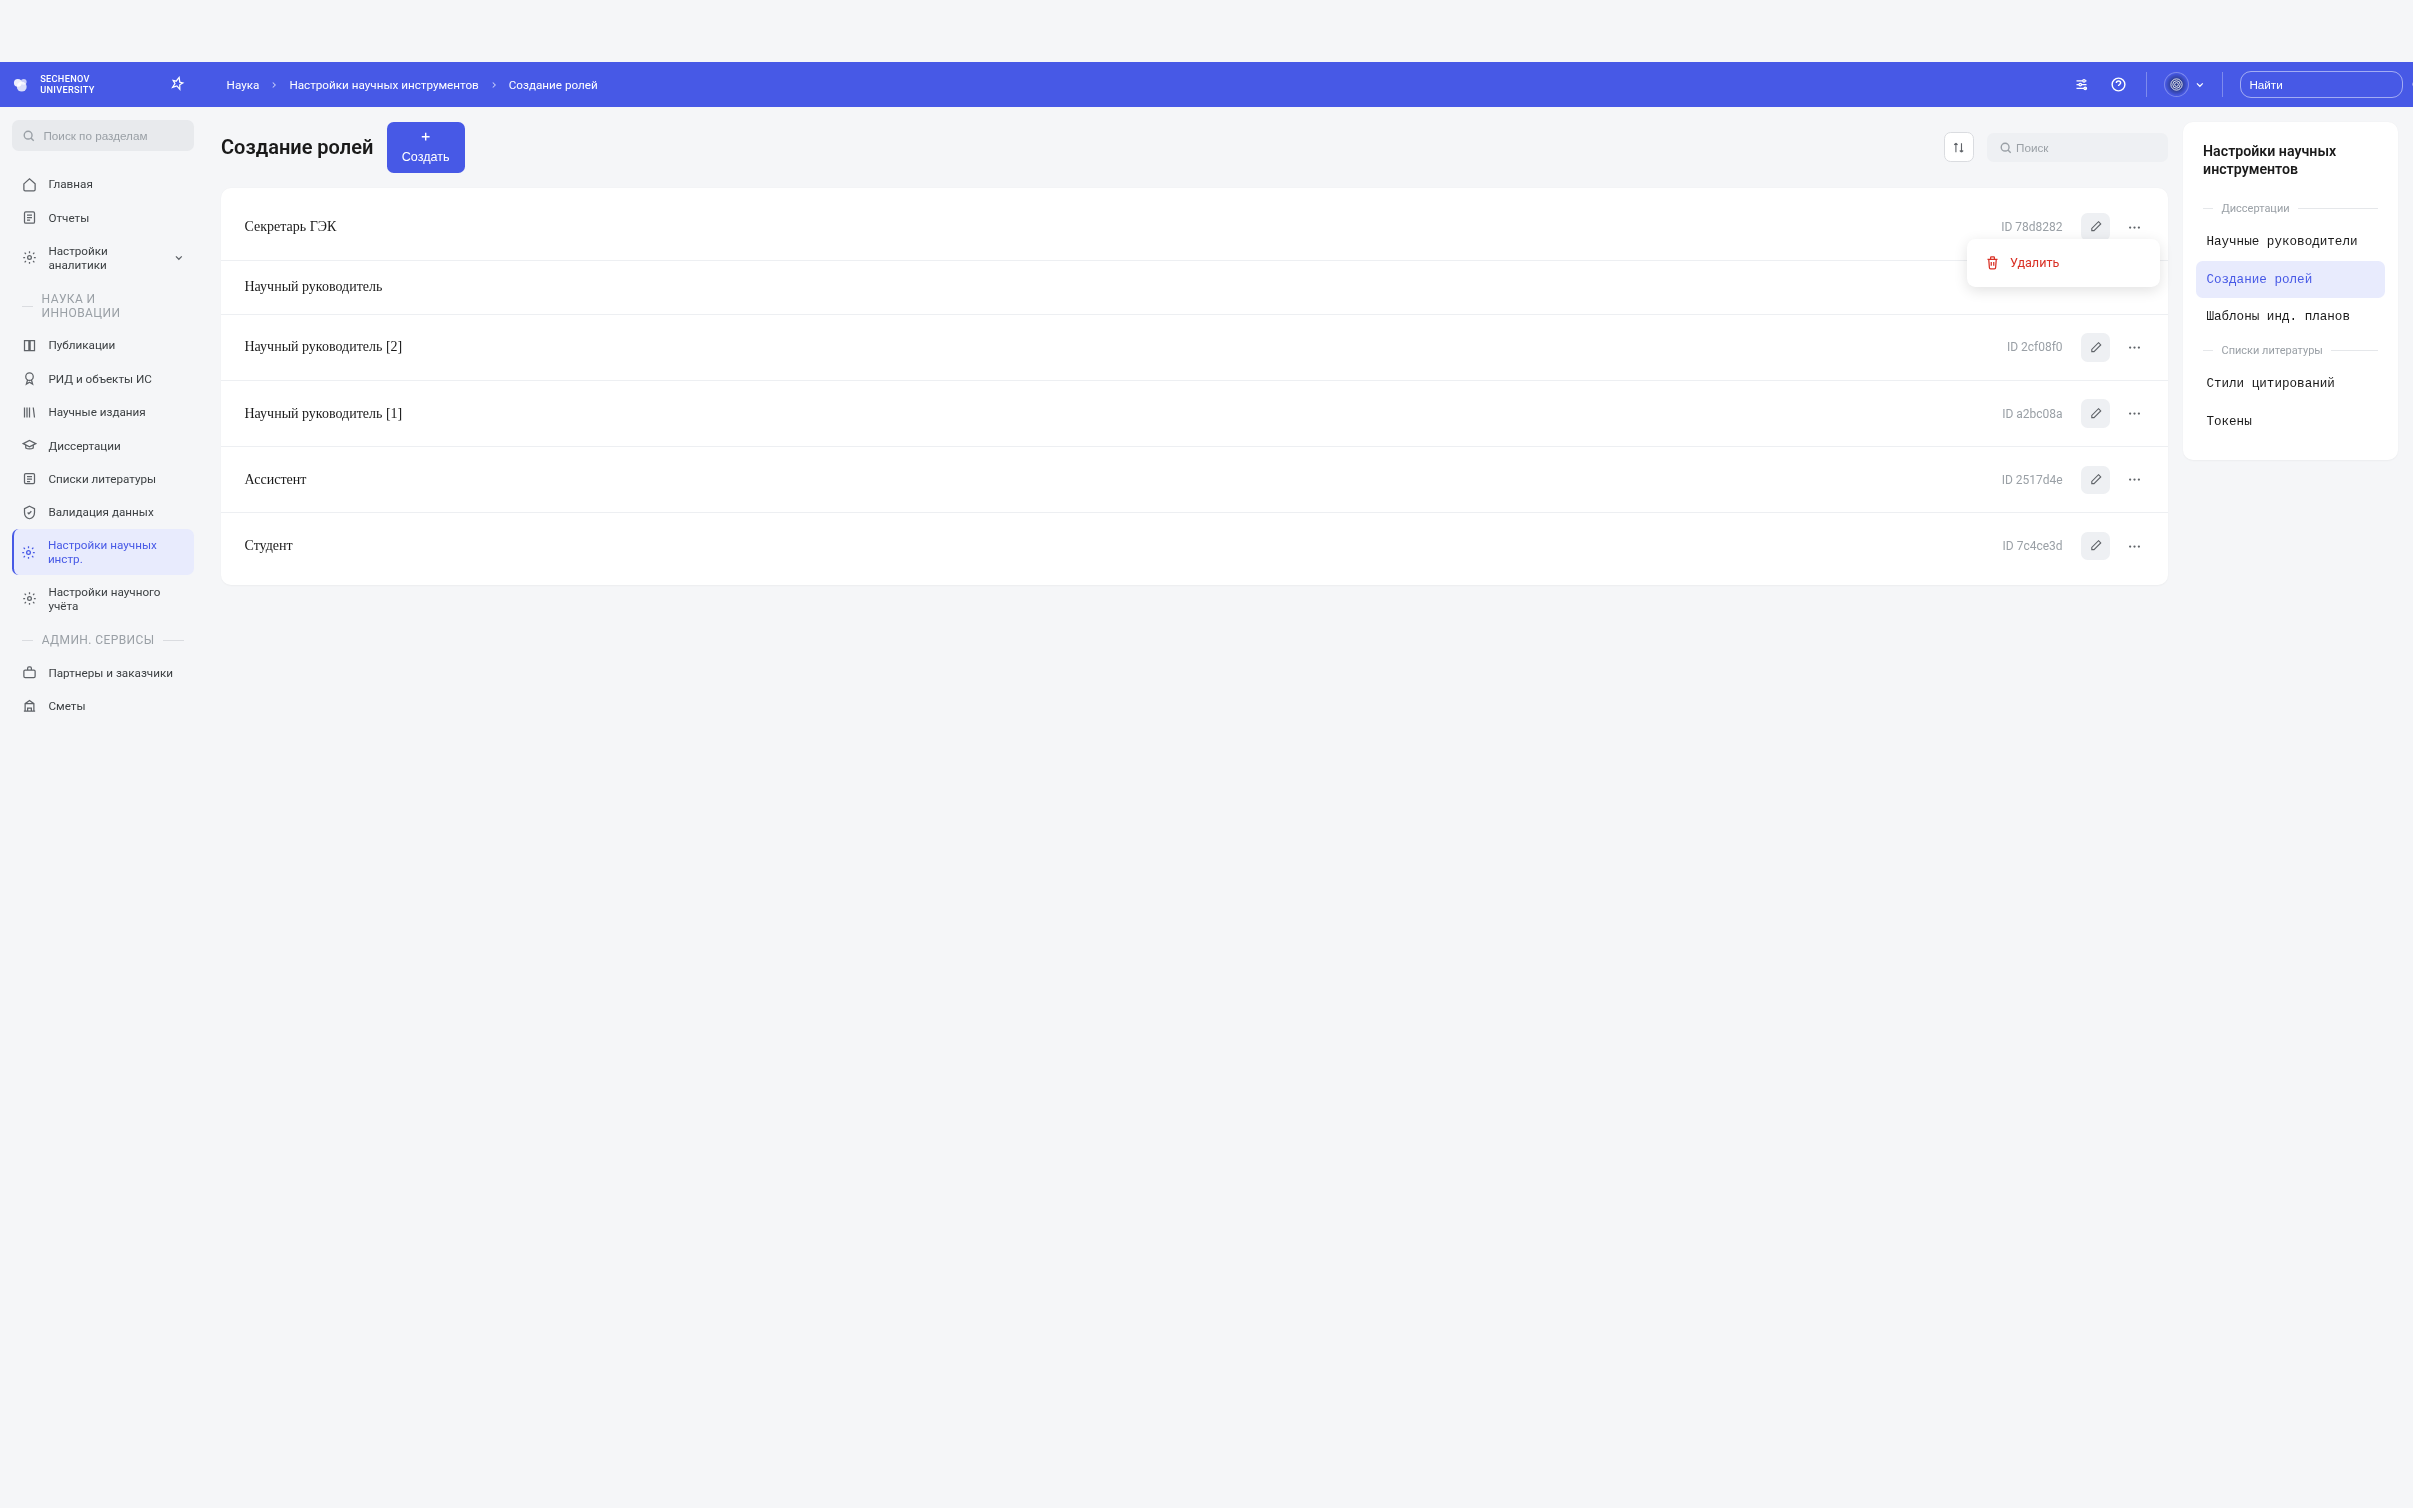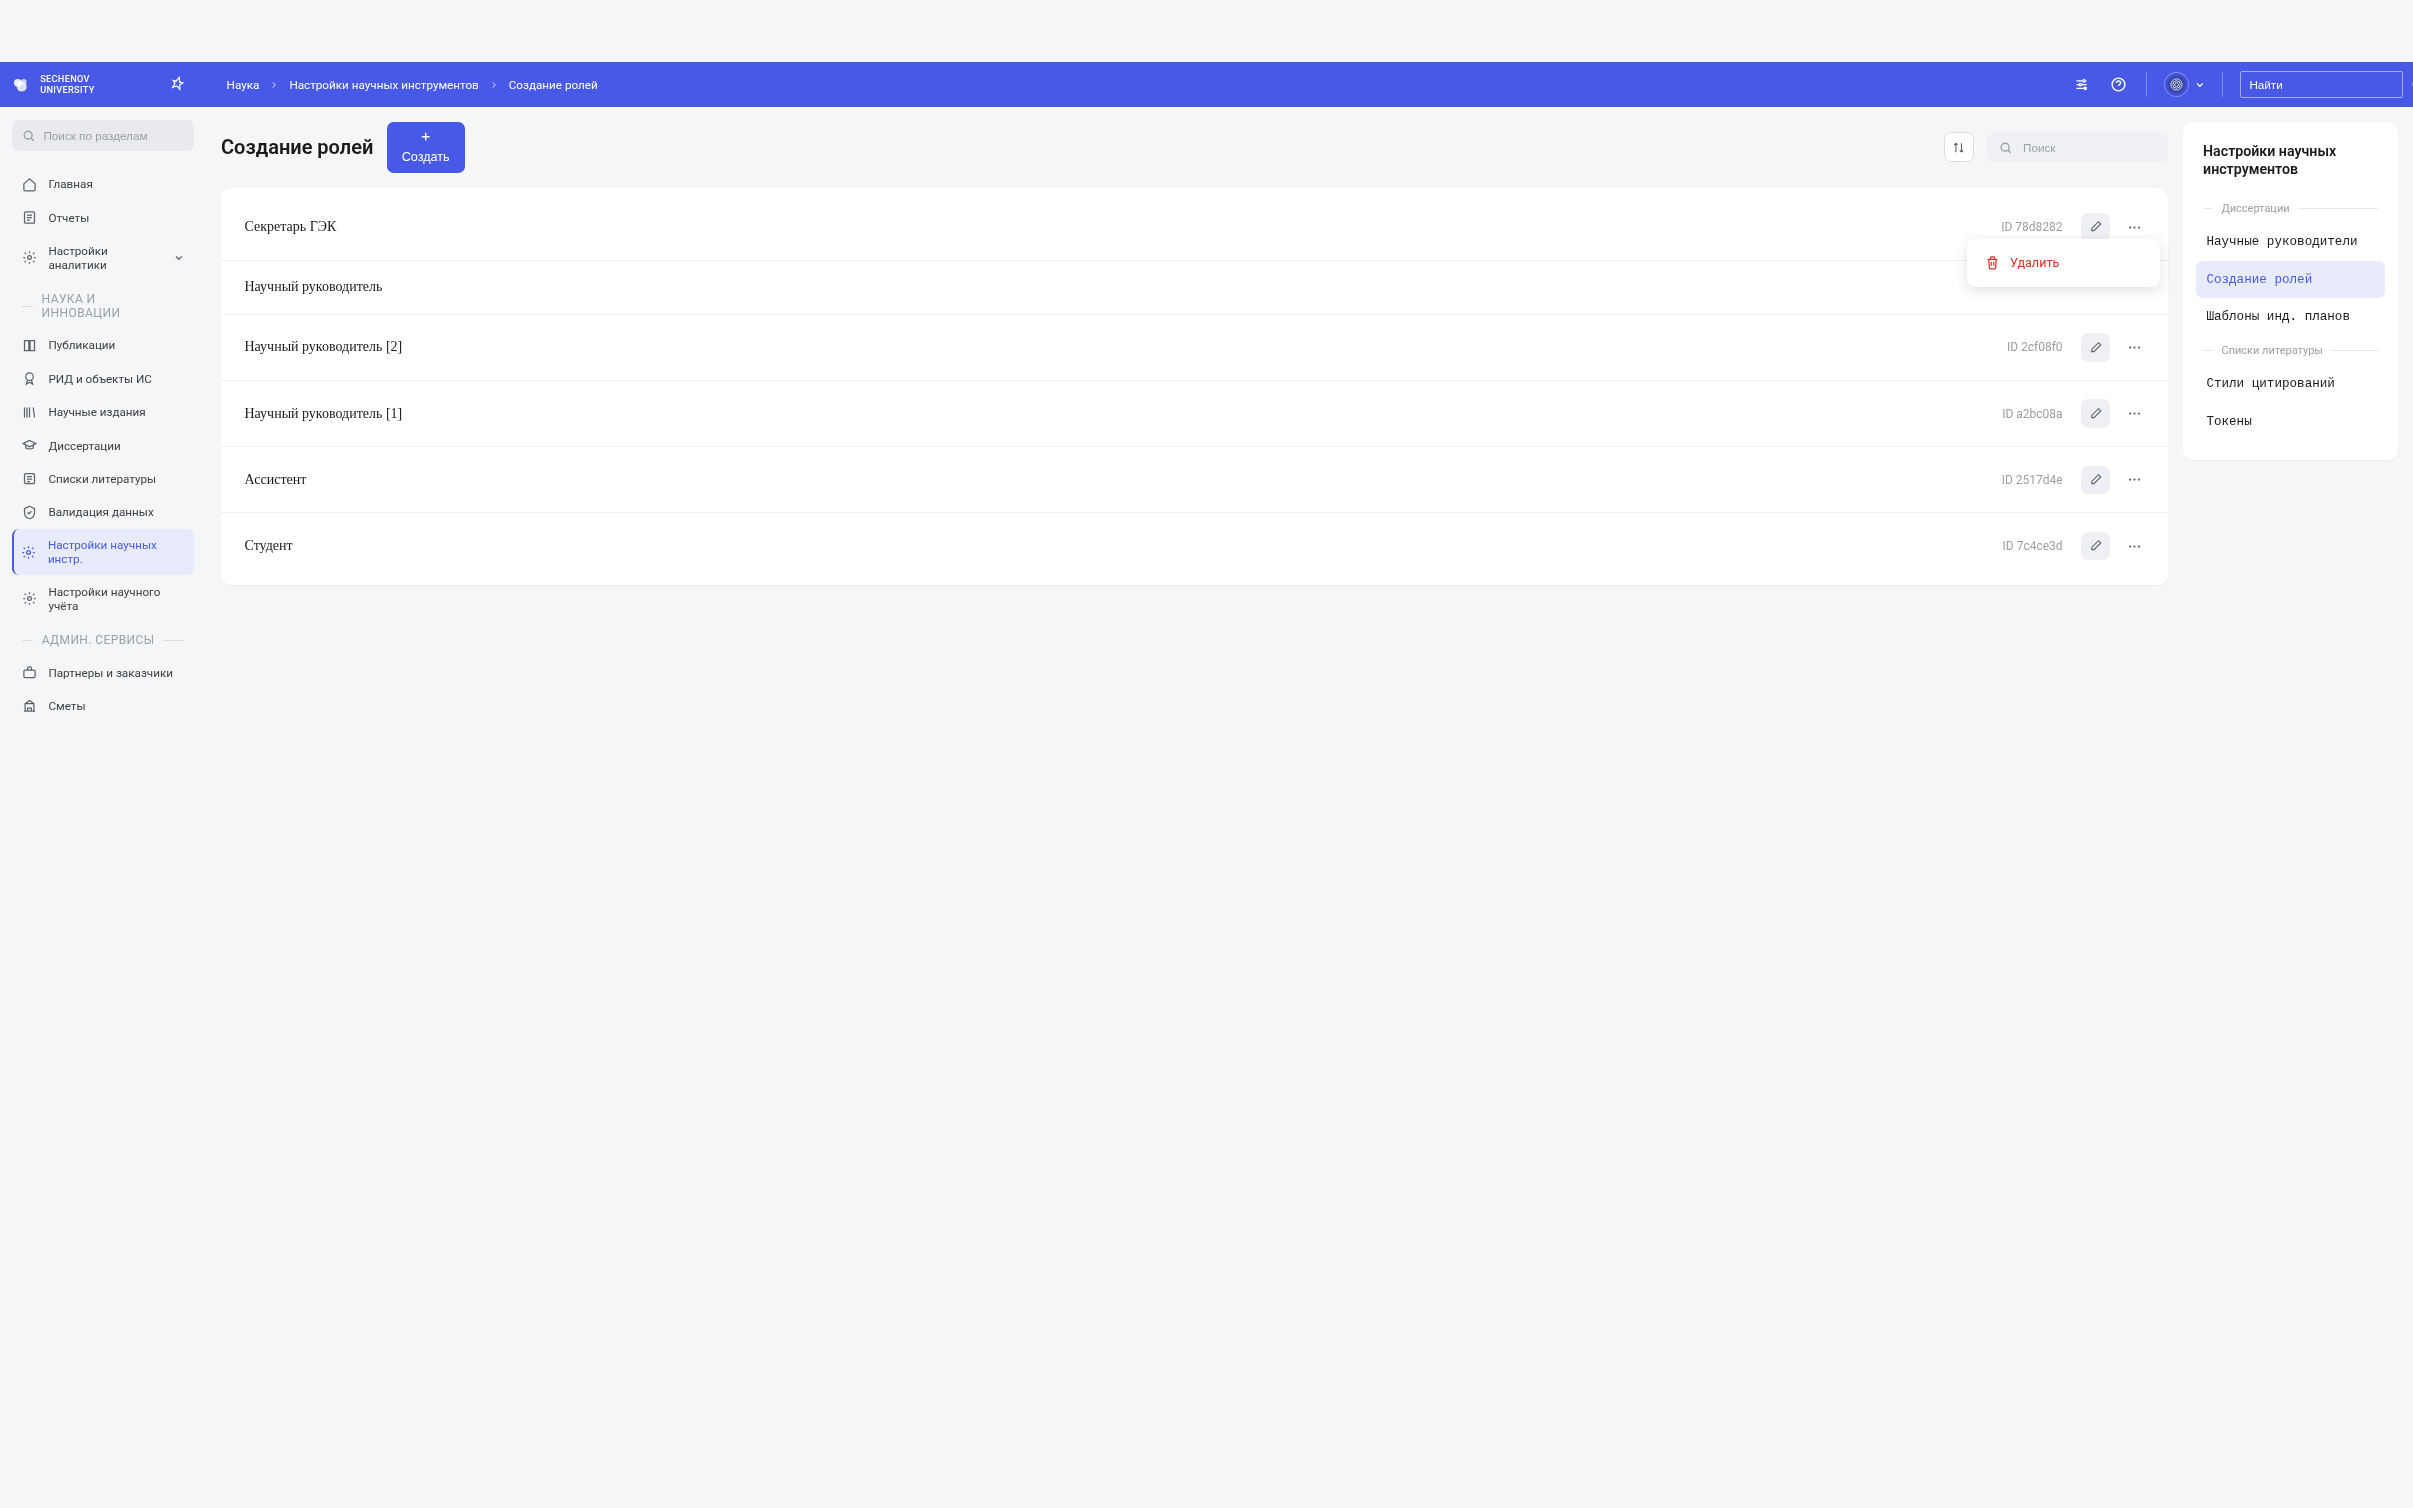--- a/index.html
+++ b/index.html
@@ -16,21 +16,21 @@
 
 .breadcrumbs { display: flex; align-items: center; gap: 10px; flex: 1; }
 .breadcrumb-item { color: white; font-size: 11.7px; cursor: pointer; }
 .breadcrumb-sep { color: rgba(255,255,255,0.7); }
 
 .header-actions { display: flex; align-items: center; gap: 17px; }
 .header-icon-btn { width: 20px; height: 20px; display: flex; align-items: center; justify-content: center; cursor: pointer; }
 .header-divider { width: 0.8px; height: 25px; background: rgba(255,255,255,0.3); }
 .avatar-wrap { display: flex; align-items: center; gap: 5px; cursor: pointer; }
 .avatar { width: 25px; height: 25px; border-radius: 50%; background: radial-gradient(circle, #2a3a8a 30%, #4759e6 70%); border: 1.7px solid rgba(255,255,255,0.3); display: flex; align-items: center; justify-content: center; }
-.header-search { display: flex; align-items: center; width: 163px; height: 27px; border: 0.8px solid rgba(255,255,255,0.5); border-radius: 2px; padding: 0 8.4px; gap: 6.7px; }
+.header-search { display: flex; align-items: center; width: 163px; height: 27px; border: 0.8px solid rgba(255,255,255,0.5); border-radius: 11px; padding: 0 8.4px; gap: 6.7px; }
 .header-search input { flex: 1; background: transparent; border: none; outline: none; color: white; font-size: 11.7px; }
 .header-search input::placeholder { color: white; }
 
 
 .layout { display: flex; margin-top: 45px; }
 .sidebar { width: 206px; padding: 13.4px 11.7px; background: #f5f6f8; }
 .sidebar-search { display: flex; align-items: center; background: #e8eaed; border-radius: 6.7px; padding: 8.4px 10px; gap: 8.4px; margin-bottom: 17px; }
 .sidebar-search input { flex: 1; background: transparent; border: none; outline: none; font-size: 11.7px; color: #333; }
 .sidebar-search input::placeholder { color: #9aa0a6; }
 
@@ -44,21 +44,21 @@
 .sidebar-section .line-left { width: 11.7px; height: 0.8px; background: #dadce0; }
 
 
 .main { flex: 1; padding: 15px 15px 15px 15px; display: flex; gap: 15px; }
 .content { flex: 1; }
 
 .page-header { display: flex; align-items: center; gap: 13.4px; margin-bottom: 15px; }
 .page-title { font-size: 20px; font-weight: 600; }
 .create-btn { display: flex; align-items: center; gap: 6.7px; background: #4759e6; color: white; border: none; border-radius: 6.7px; padding: 8.4px 15px; font-size: 12.6px; cursor: pointer; flex-direction: column; }
 .sort-btn { width: 30px; height: 30px; border: 0.8px solid #dadce0; border-radius: 6.7px; background: white; display: flex; align-items: center; justify-content: center; cursor: pointer; margin-left: auto; }
-.content-search { display: flex; align-items: center; background: #eef0f3; border-radius: 6.7px; padding: 7.5px 11.7px; gap: 11px; width: 181px; }
+.content-search { display: flex; align-items: center; background: #eef0f3; border-radius: 6.7px; padding: 7.5px 11.7px; gap: 4px; width: 181px; }
 .content-search input { flex: 1; background: transparent; border: none; outline: none; font-size: 11.7px; }
 .content-search input::placeholder { color: #9aa0a6; }
 
 .card { background: white; border-radius: 10px; padding: 6.7px 0; box-shadow: 0 0.8px 1.7px rgba(0,0,0,0.04); }
 .role-row { display: flex; align-items: center; padding: 18.4px 23.5px; border-bottom: 0.8px solid #edeff2; position: relative; }
 .role-row:last-child { border-bottom: none; }
 .role-name { font-size: 14px; font-weight: 500; flex: 1; font-family: Liberation Serif, serif; }
 .role-id { font-size: 12px; color: #9aa0a6; margin-right: 18.4px; }
 .edit-btn { width: 28.5px; height: 28.5px; background: #eef0f3; border: none; border-radius: 6.7px; display: flex; align-items: center; justify-content: center; cursor: pointer; margin-right: 15px; }
 .more-btn { width: 20px; height: 20px; background: transparent; border: none; display: flex; align-items: center; justify-content: center; cursor: pointer; }

